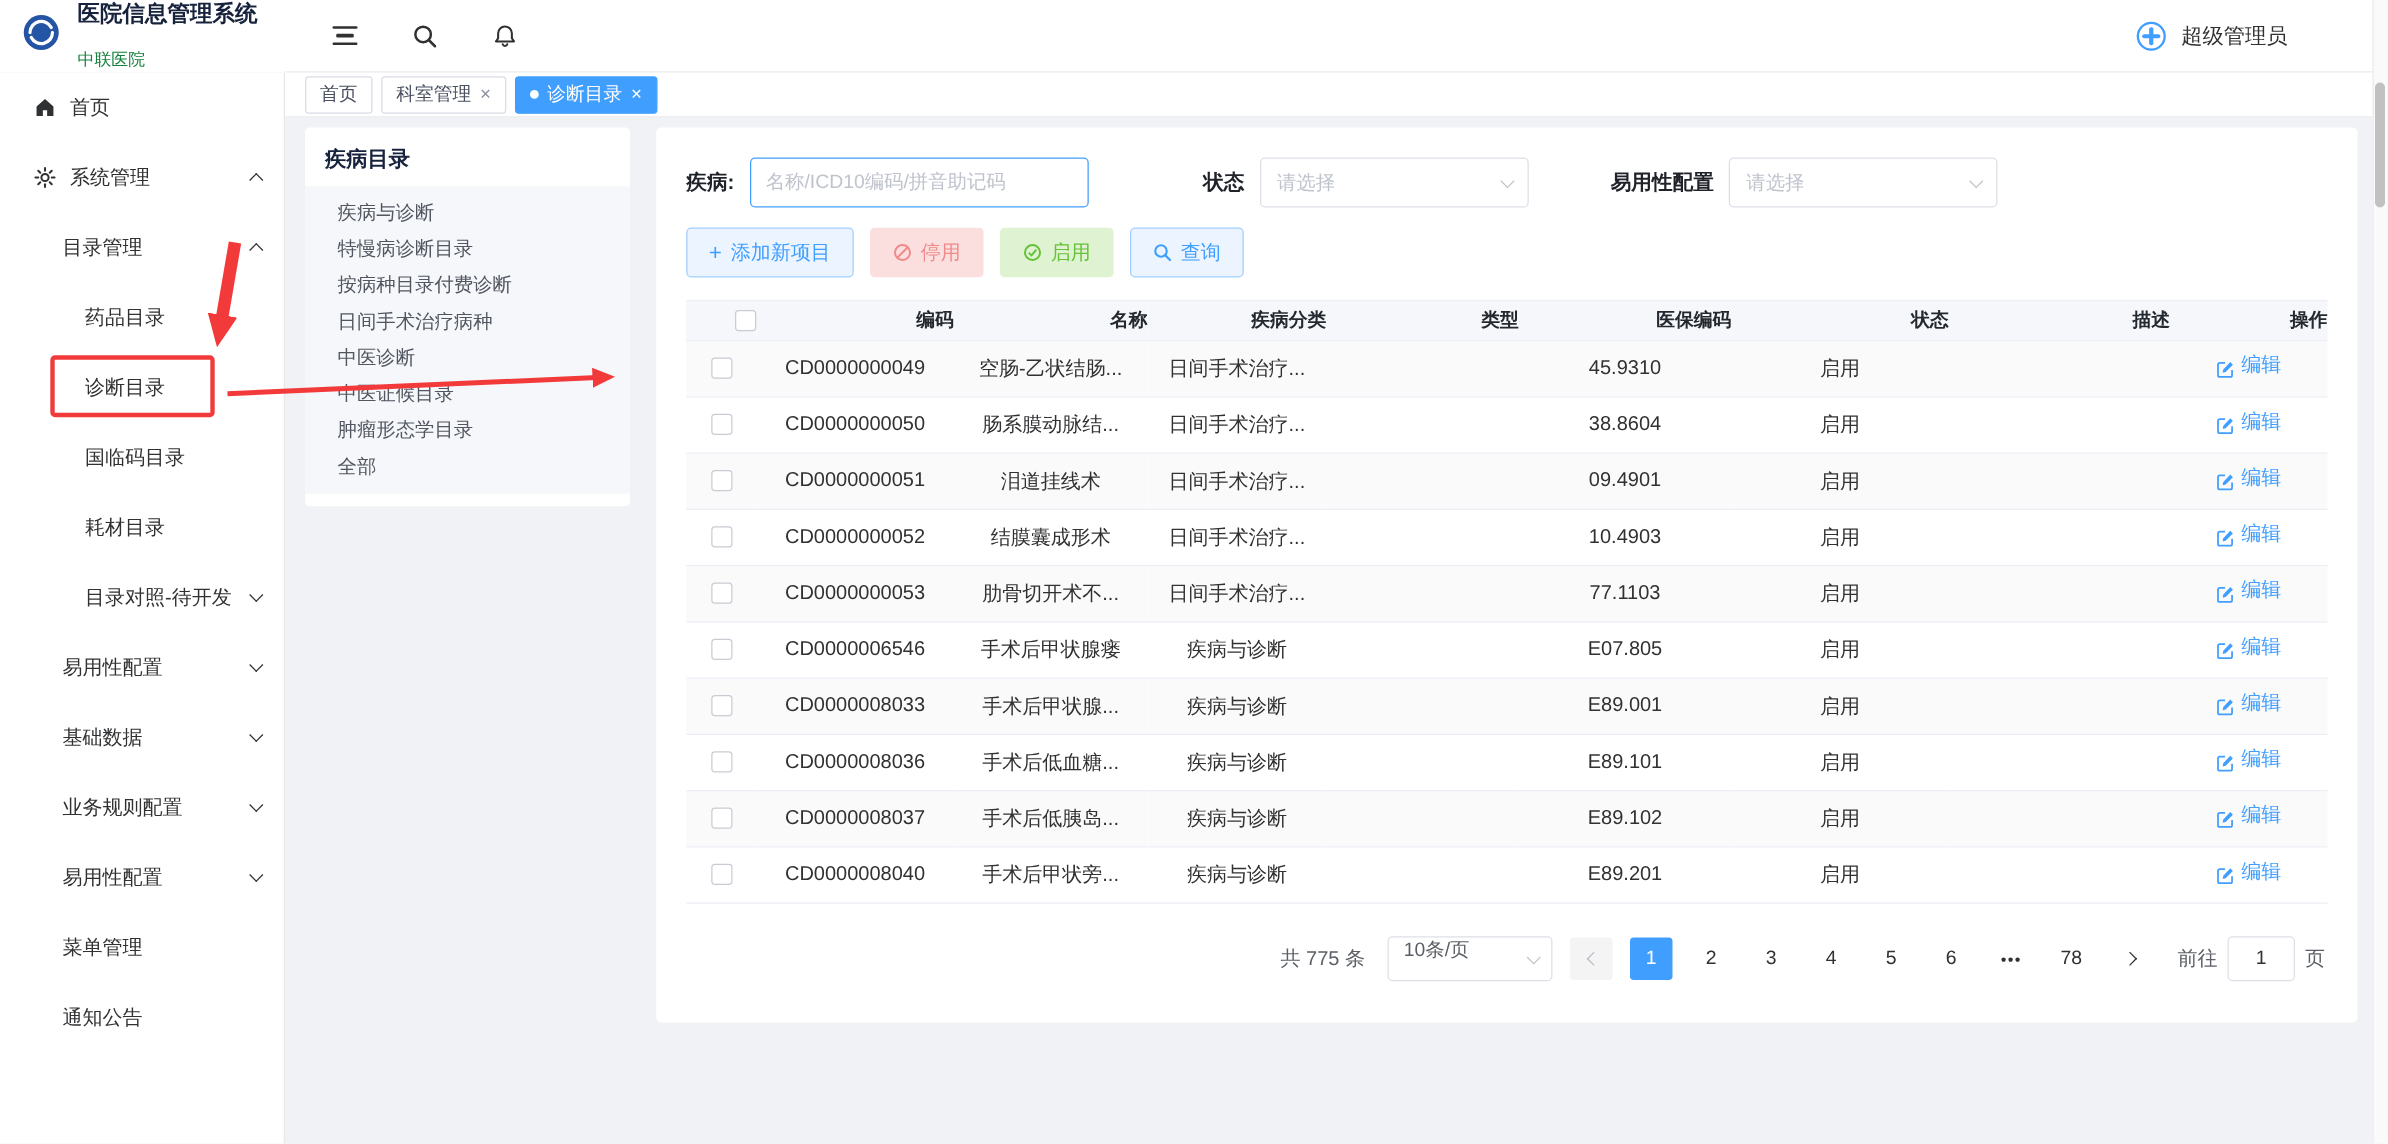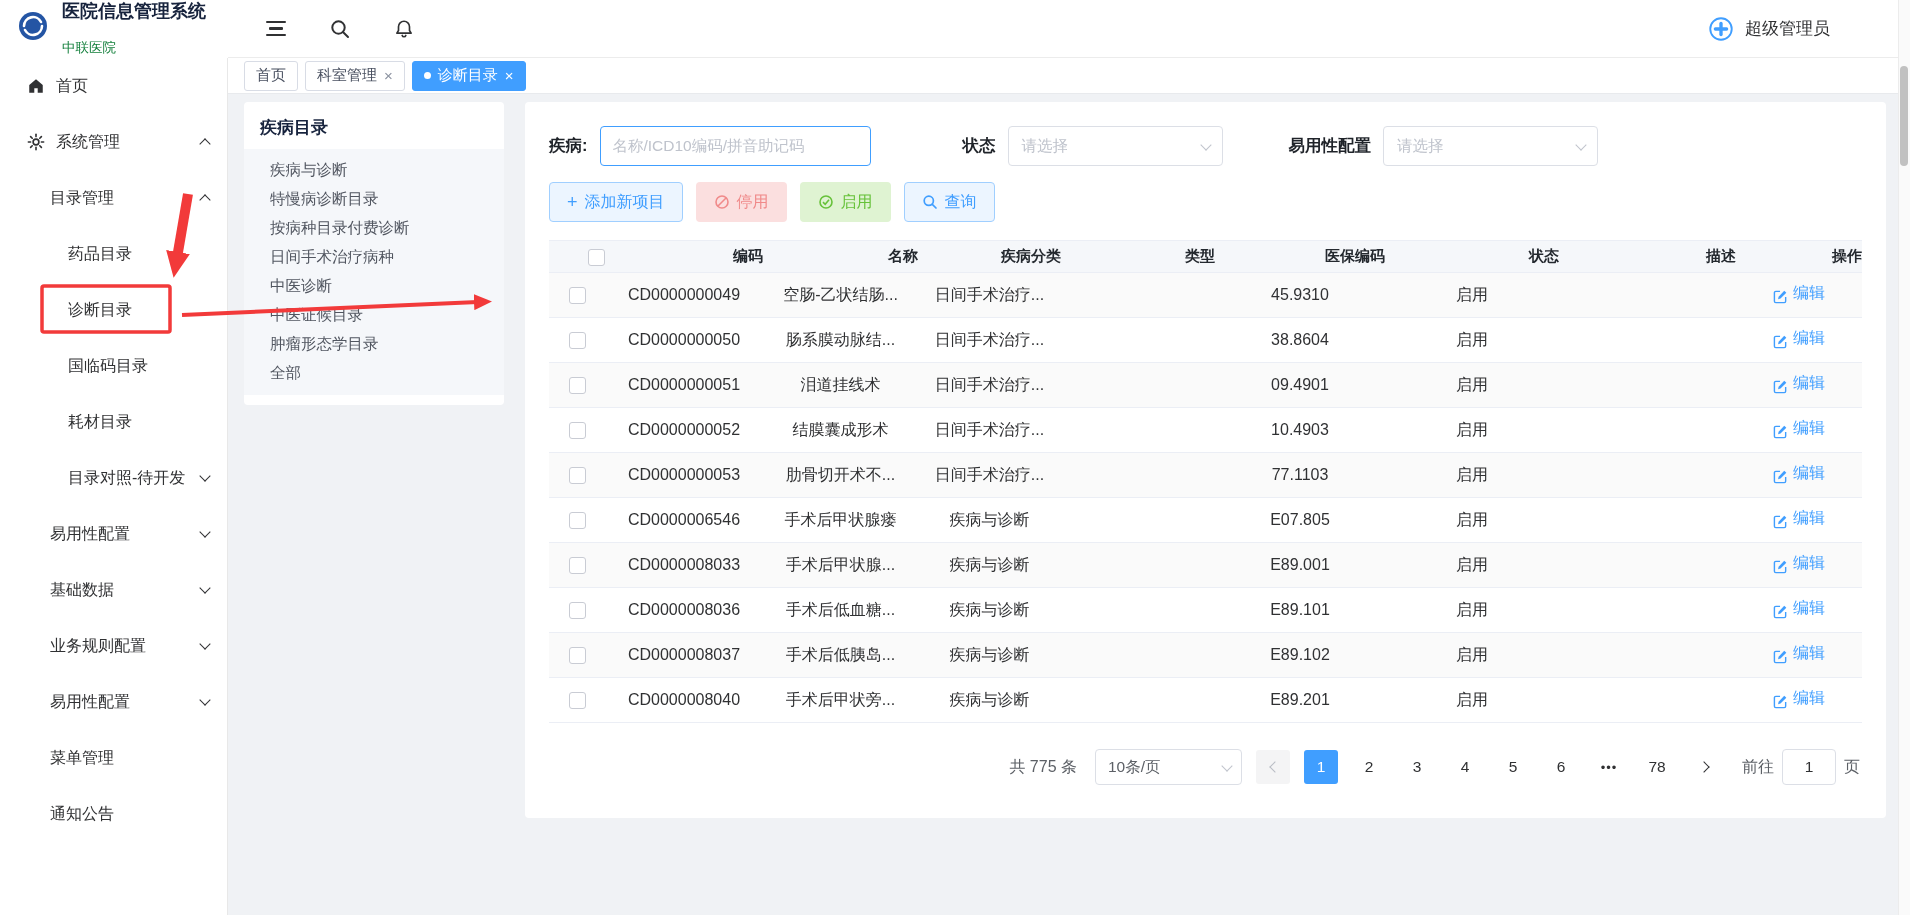--- a/index.html
+++ b/index.html
@@ -73,21 +73,21 @@
   table.data-table { width:1313px; border-collapse:collapse; table-layout:fixed; margin-top:18px; }
   .data-table th { background:#f5f7fa; height:32px; font-size:15px; font-weight:600; color:#24292f; text-align:right; border-top:1px solid #ebeef5; border-bottom:1px solid #ebeef5; }
   .data-table td { height:45px; font-size:16px; color:#303133; text-align:center; border-bottom:1px solid #ebeef5; white-space:nowrap; overflow:hidden; }
   .data-table tr.stripe td { background:#fafafa; }
   .checkbox { display:inline-block; width:17px; height:17px; border:1.5px solid #c9ccd4; border-radius:3px; background:#fff; vertical-align:middle; cursor:pointer; }
   .edit-link { display:inline-flex; align-items:flex-end; gap:5px; color:#409eff; cursor:pointer; font-size:16px; }
 
   
   .pagination { display:flex; align-items:center; justify-content:flex-end; gap:14px; margin-top:26px; padding-right:2px; }
   .pg-total { font-size:16px; color:#5c6066; margin-right:4px; }
-  .pg-size { position:relative; width:147px; height:36px; border:1px solid #dcdfe6; border-radius:4px; background:#fff; display:flex; align-items:center; padding:0 28px 0 12px; font-size:15.5px; color:#5c6066; cursor:pointer; }
+  .pg-size { position:relative; width:132px; height:36px; border:1px solid #dcdfe6; border-radius:4px; background:#fff; display:flex; padding:0 28px 0 12px; font-size:15.5px; color:#5c6066; cursor:pointer; }
   .pg-size .chev2 { position:absolute; right:10px; top:12px; width:8px; height:8px; border-right:1.7px solid #c0c4cc; border-bottom:1.7px solid #c0c4cc; transform:rotate(45deg); }
   .pg-btn { width:34px; height:34px; display:inline-flex; align-items:center; justify-content:center; border-radius:3px; cursor:pointer; font-size:16px; color:#303133; }
   .pg-prev { background:#f4f4f5; }
   .pg-prev .ch { border-color:#b8bcc4; }
   .pg-page { min-width:34px; height:34px; display:inline-flex; align-items:center; justify-content:center; border-radius:3px; font-size:15.5px; color:#303133; cursor:pointer; }
   .pg-page.active { background:#409eff; color:#fff; }
   .pg-ellipsis { letter-spacing:1px; color:#303133; font-size:13px; }
   .ch { display:inline-block; width:8px; height:8px; border-right:1.8px solid #303133; border-bottom:1.8px solid #303133; }
   .ch.left { transform:rotate(135deg); margin-left:3px; }
   .ch.right { transform:rotate(-45deg); margin-right:3px; }

